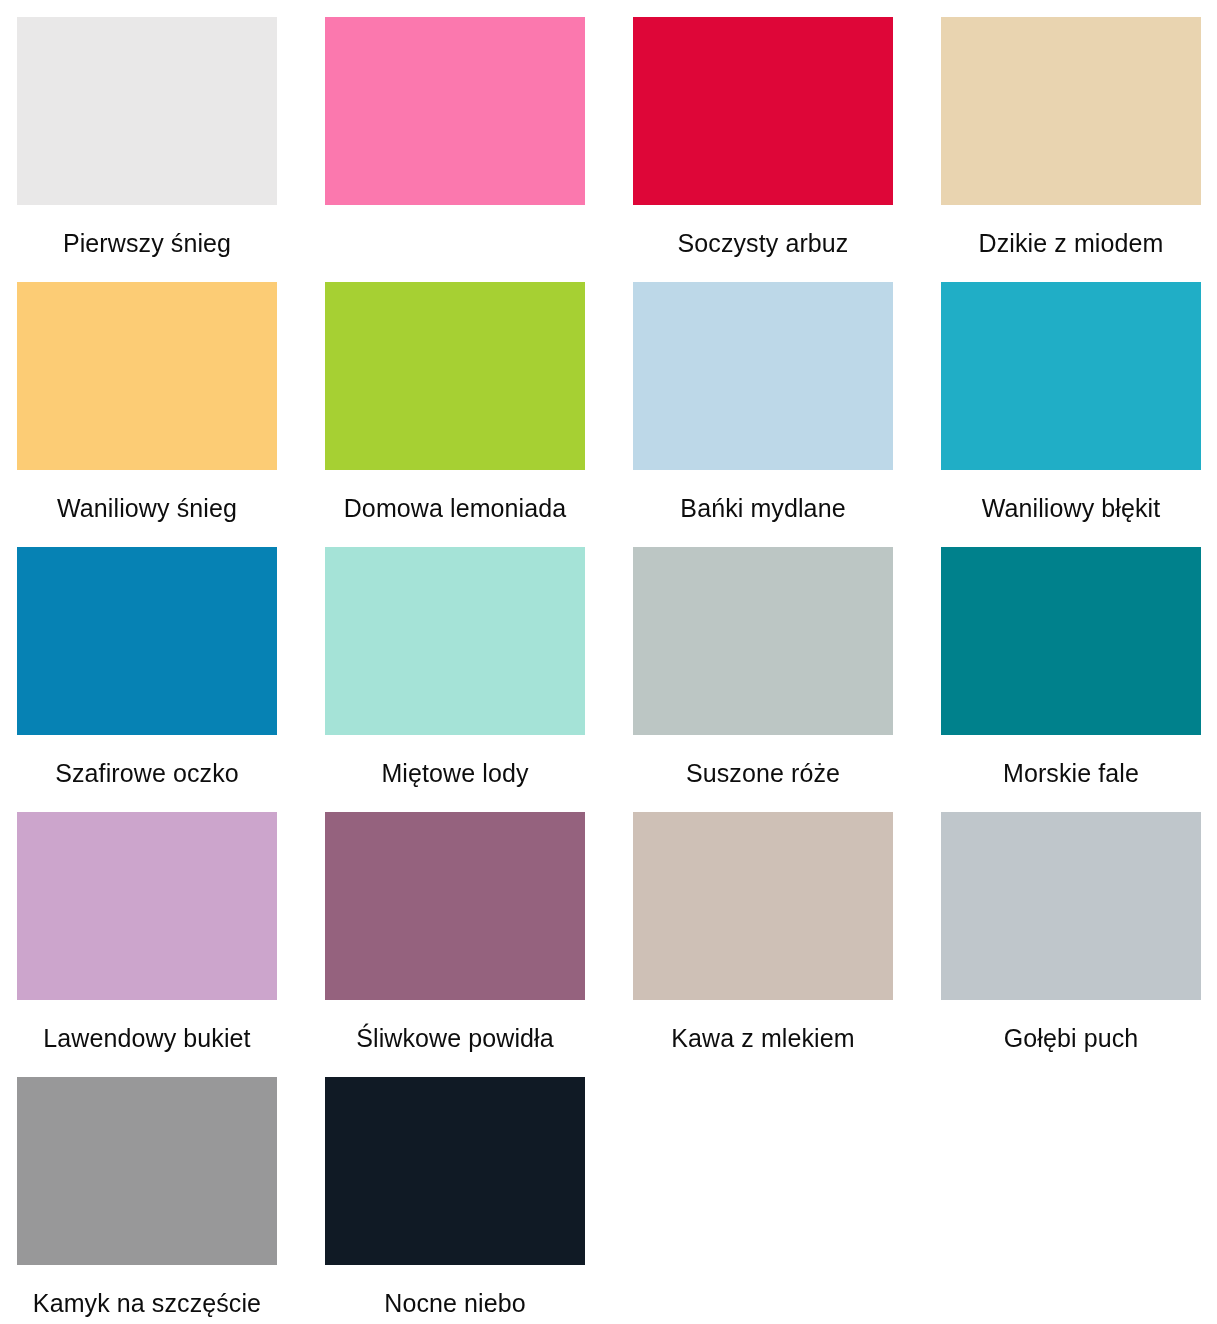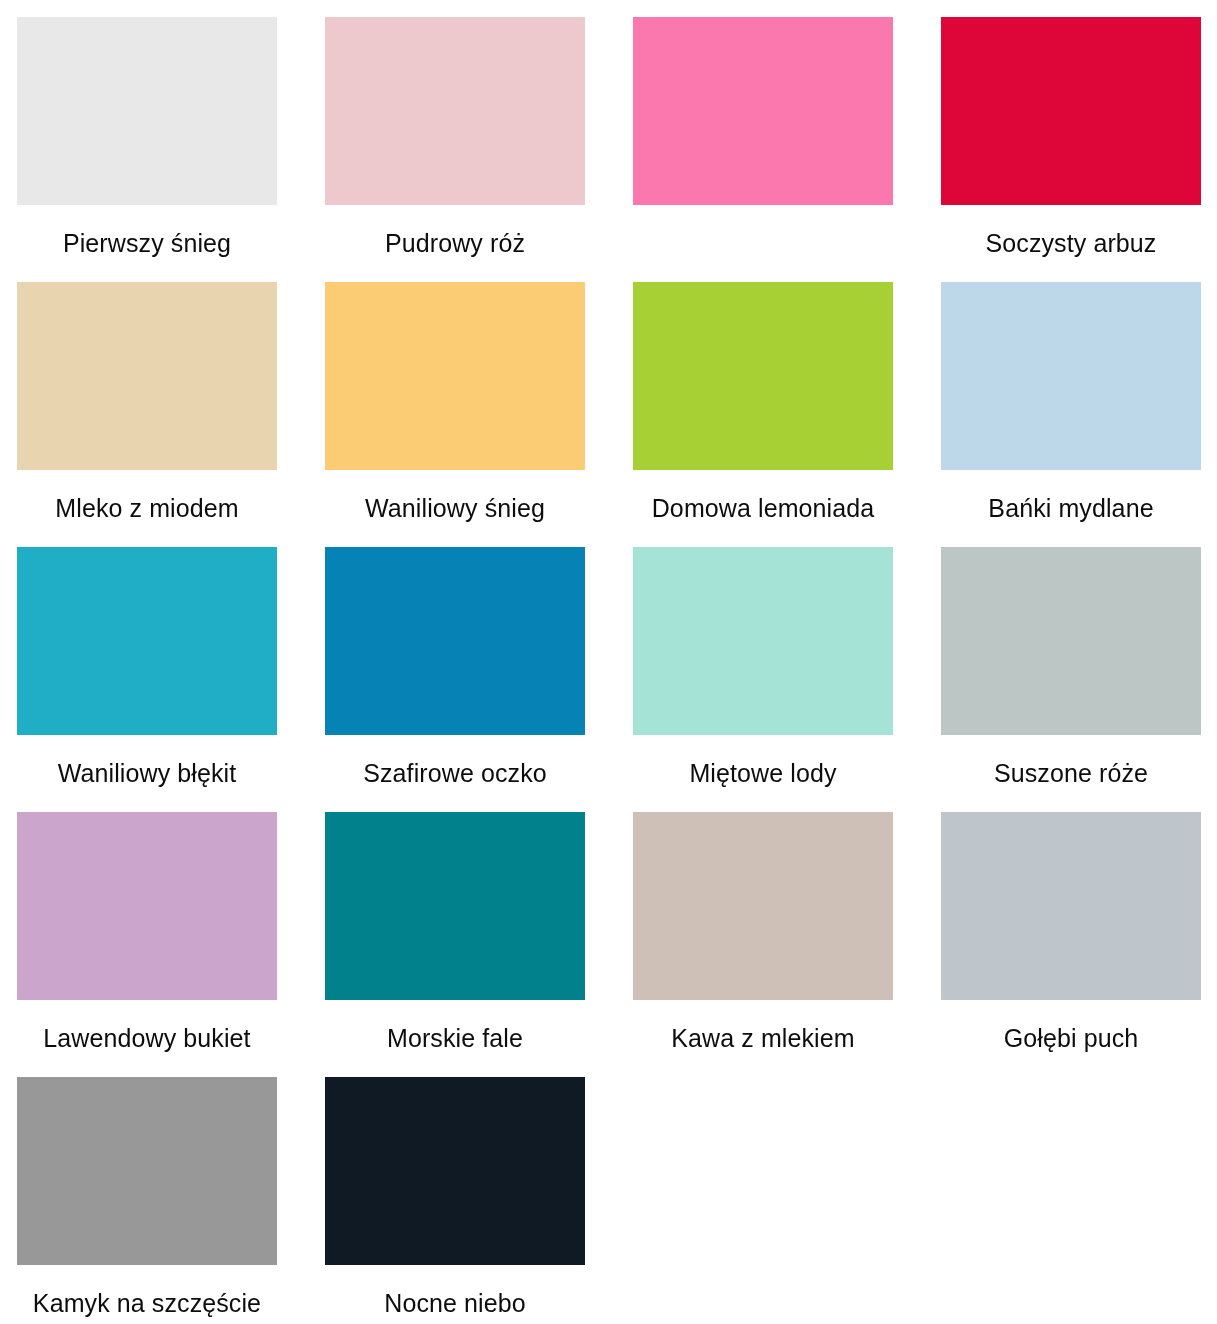--- a/index.html
+++ b/index.html
@@ -61,37 +61,33 @@
 </head>
 <body style="background: rgb(255, 255, 255);">
 
 <main class="palette">
 
   <div class="swatch-cell">
     <div class="swatch-chip" style="background-color:#E9E8E8;"></div>
     <div class="swatch-label">Pierwszy śnieg</div>
   </div>
 
-  <div class="swatch-cell">
-    <div class="swatch-chip" style="background-color:#EDC9CE;"></div>
-    <div class="swatch-label">Pudrowy róż</div>
-  </div>
 
   <div class="swatch-cell">
     <div class="swatch-chip" style="background-color:#FB78AE;"></div>
   </div>
 
   <div class="swatch-cell">
     <div class="swatch-chip" style="background-color:#DE0638;"></div>
     <div class="swatch-label">Soczysty arbuz</div>
   </div>
 
   <div class="swatch-cell">
     <div class="swatch-chip" style="background-color:#E9D4B0;"></div>
-    <div class="swatch-label">Mleko z miodem</div>
+    <div class="swatch-label">Dzikie z miodem</div>
   </div>
 
   <div class="swatch-cell">
     <div class="swatch-chip" style="background-color:#FCCC75;"></div>
     <div class="swatch-label">Waniliowy śnieg</div>
   </div>
 
 
   <div class="swatch-cell">
     <div class="swatch-chip" style="background-color:#A6D033;"></div>
@@ -117,29 +113,33 @@
     <div class="swatch-chip" style="background-color:#A5E3D7;"></div>
     <div class="swatch-label">Miętowe lody</div>
   </div>
 
   <div class="swatch-cell">
     <div class="swatch-chip" style="background-color:#BCC6C4;"></div>
     <div class="swatch-label">Suszone róże</div>
   </div>
 
   <div class="swatch-cell">
+    <div class="swatch-chip" style="background-color:#00818C;"></div>
+    <div class="swatch-label">Morskie fale</div>
+  </div>
+
+  <div class="swatch-cell">
     <div class="swatch-chip" style="background-color:#CCA5CC;"></div>
     <div class="swatch-label">Lawendowy bukiet</div>
   </div>
 
   <div class="swatch-cell">
-    <div class="swatch-chip" style="background-color:#00818C;"></div>
-    <div class="swatch-label">Morskie fale</div>
+    <div class="swatch-chip" style="background-color:#95627E;"></div>
+    <div class="swatch-label">Śliwkowe powidła</div>
   </div>
-
 
   <div class="swatch-cell">
     <div class="swatch-chip" style="background-color:#CEC0B6;"></div>
     <div class="swatch-label">Kawa z mlekiem</div>
   </div>
 
   <div class="swatch-cell">
     <div class="swatch-chip" style="background-color:#BFC6CB;"></div>
     <div class="swatch-label">Gołębi puch</div>
   </div>

